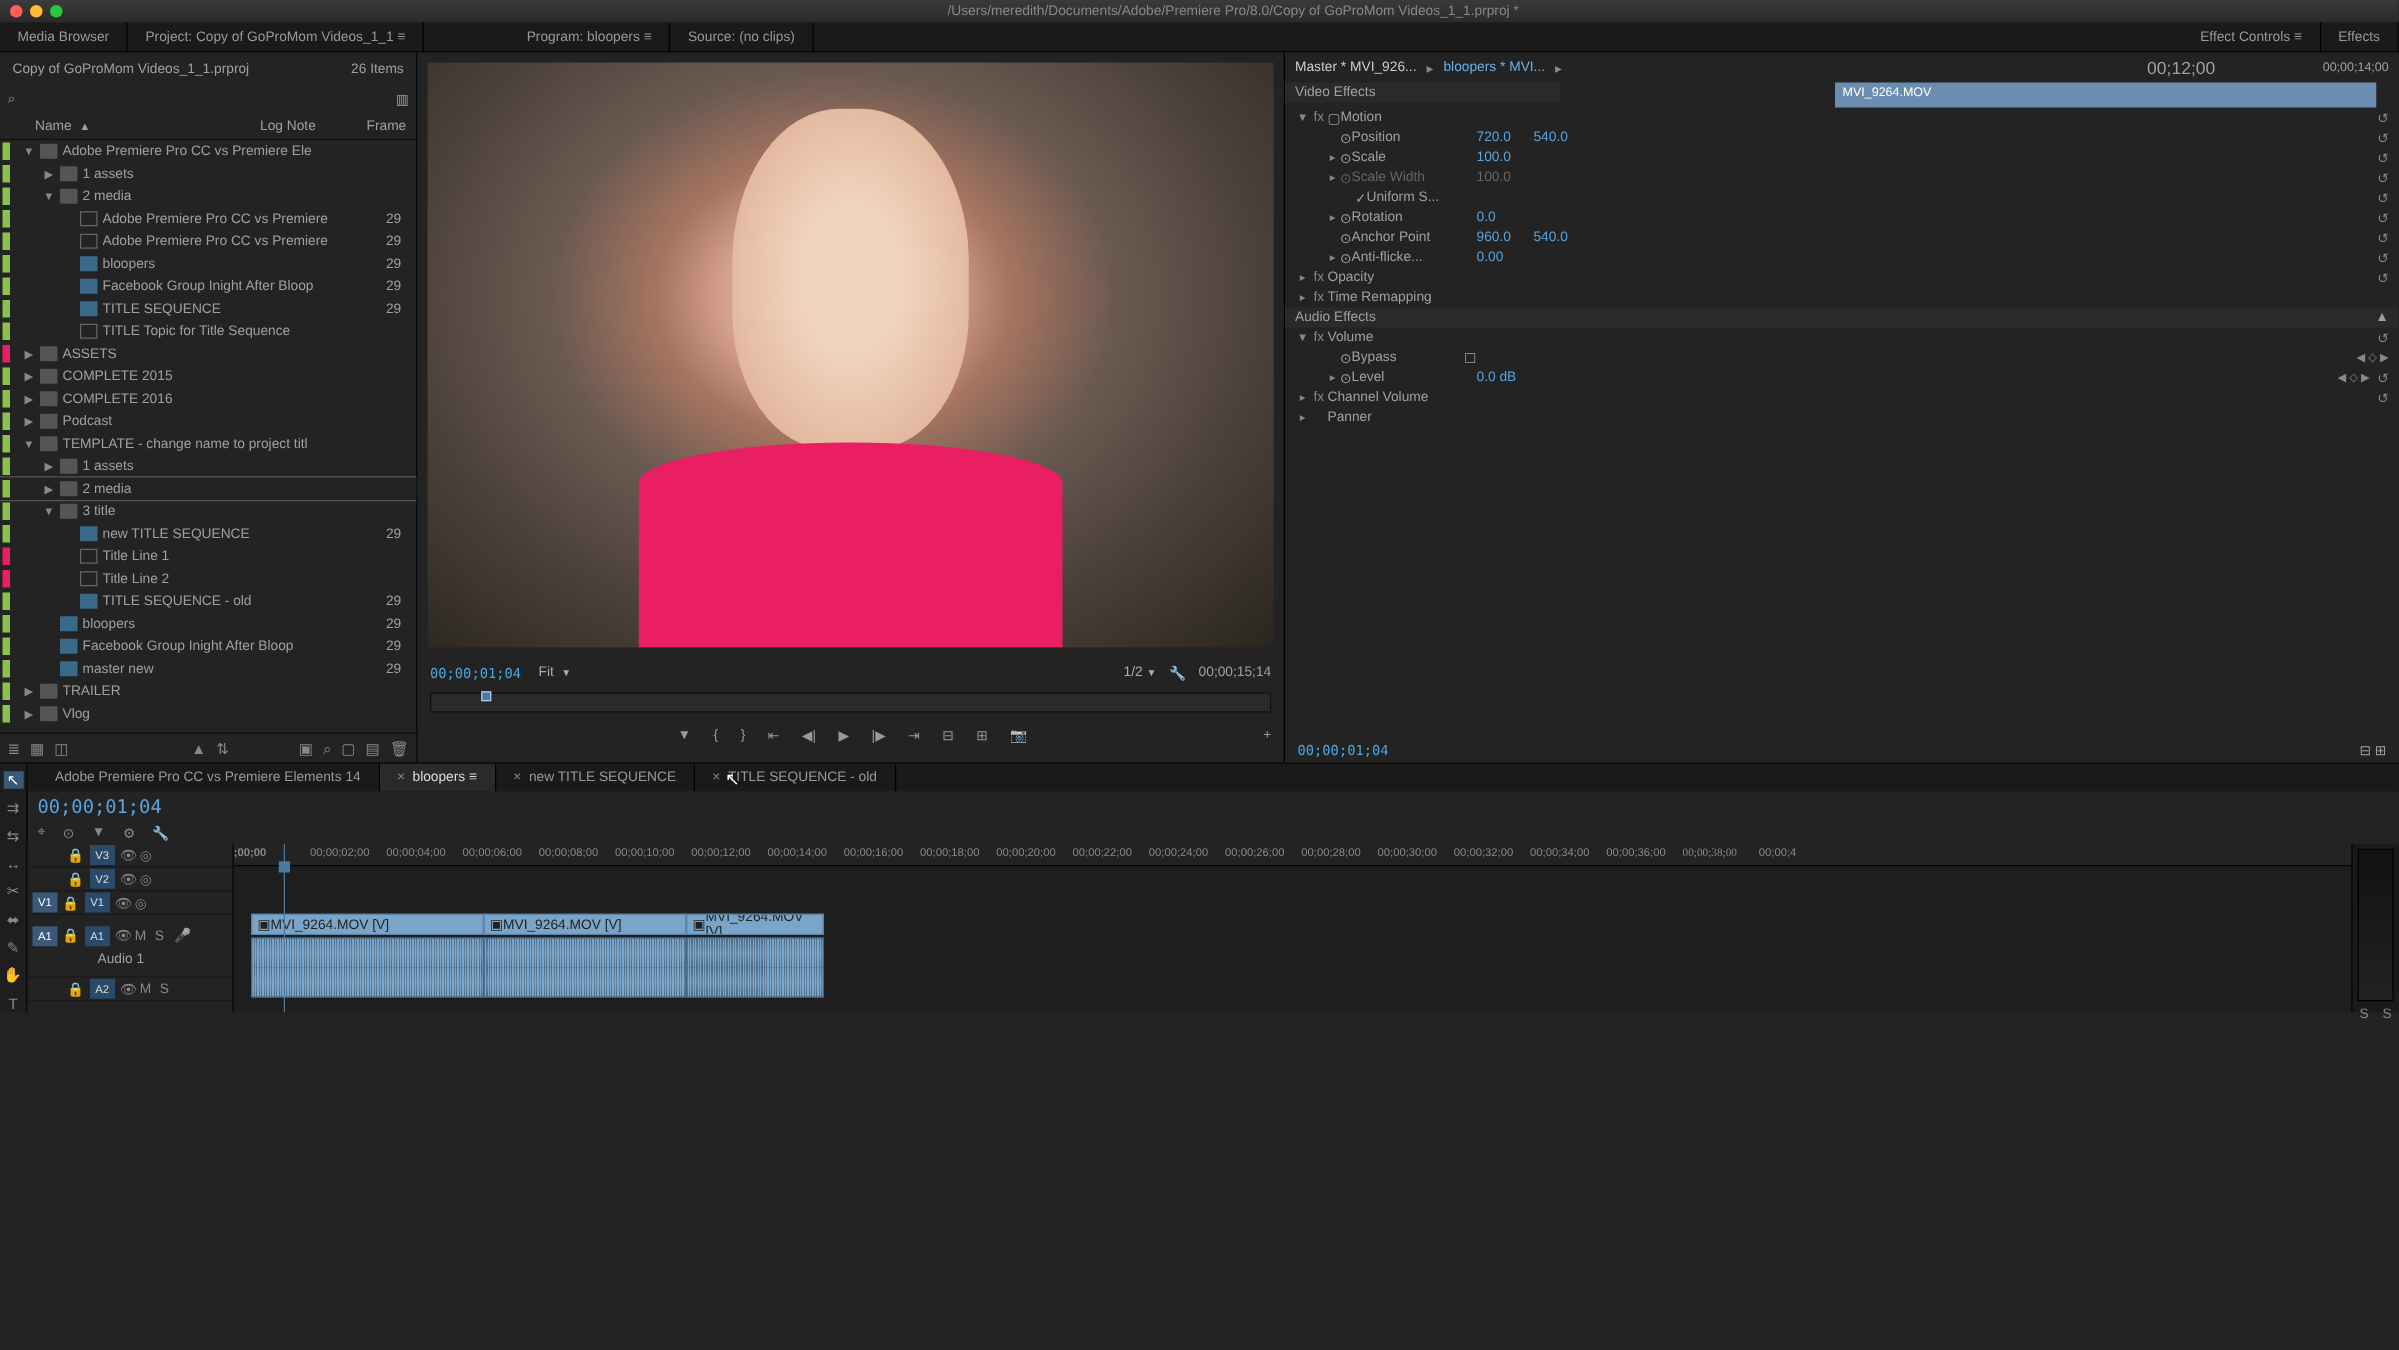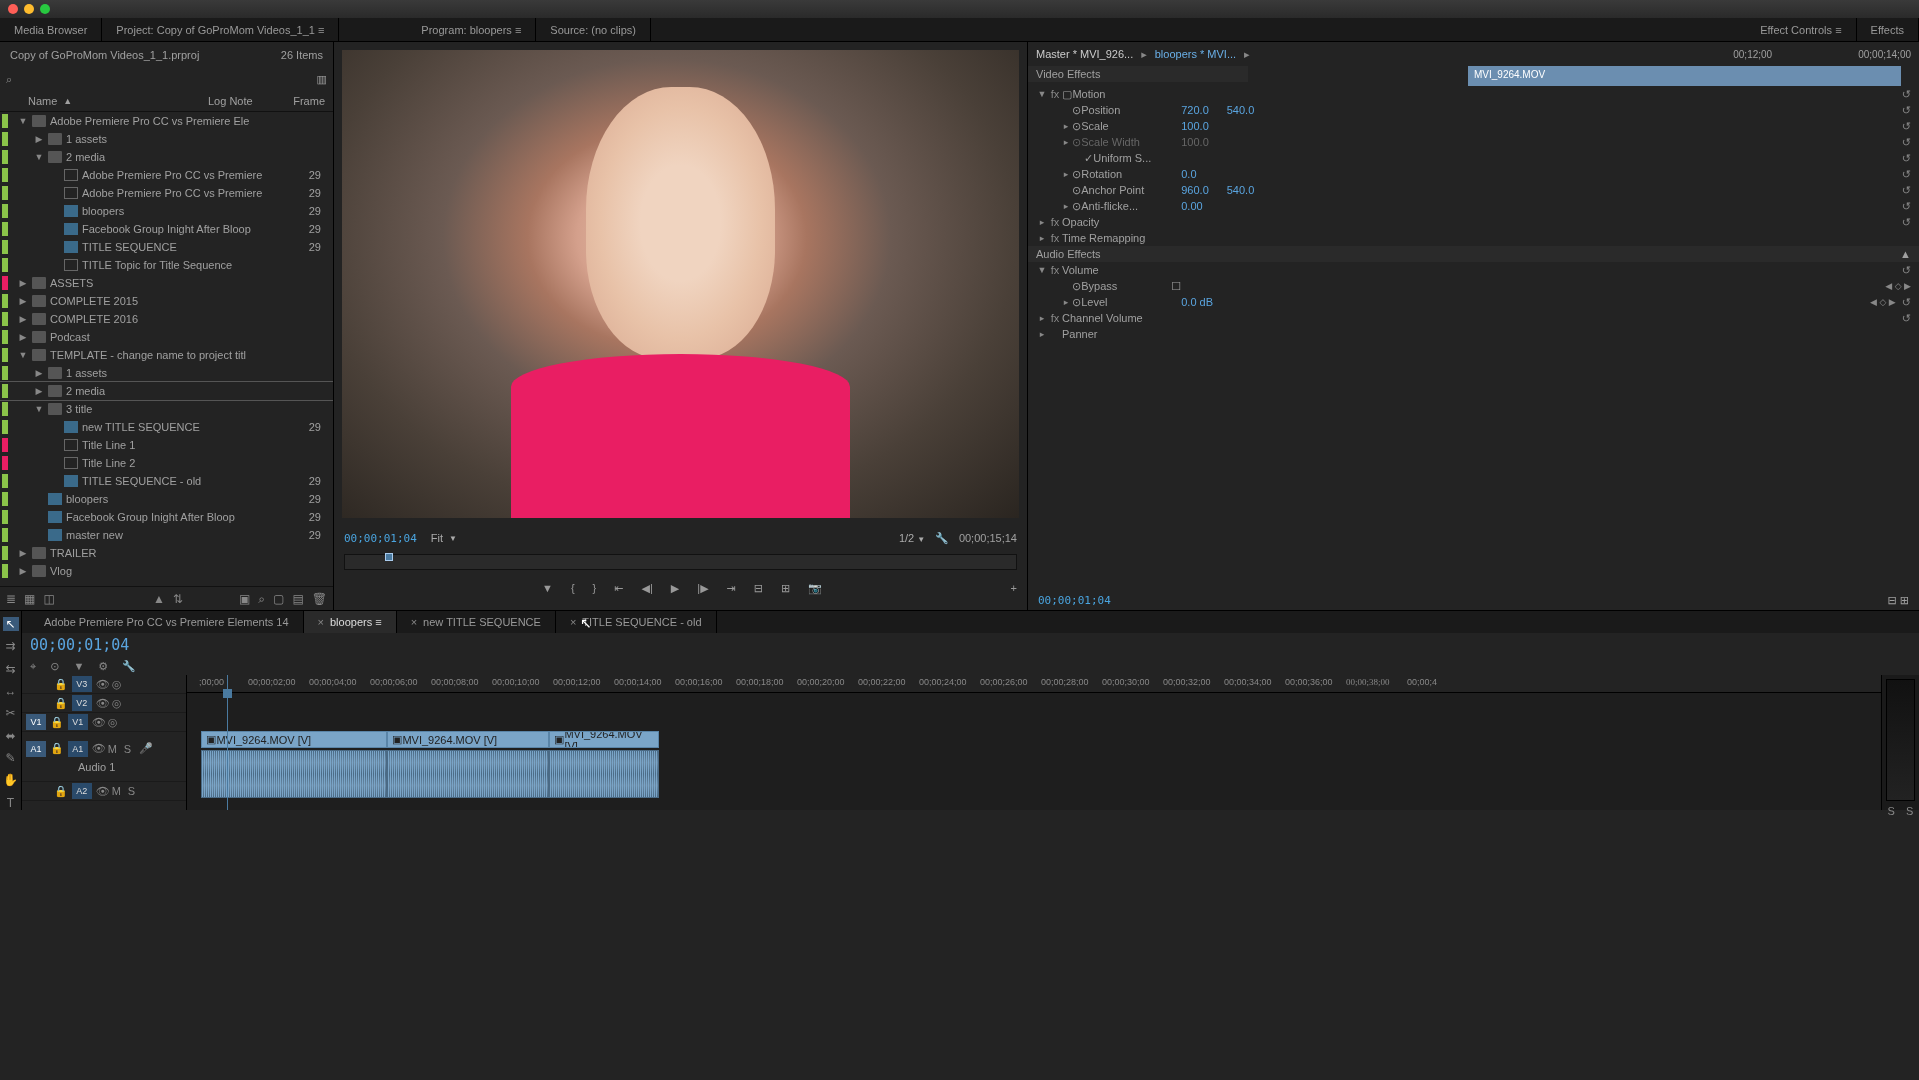--- a/index.html
+++ b/index.html
@@ -103,20 +103,21 @@
 </style>
 </head>
 <body>
 
 <div class="title-bar">
   <div class="traffic-lights">
     <div class="tl red"></div>
     <div class="tl yellow"></div>
     <div class="tl green"></div>
   </div>
+  <div class="title-text">/Users/meredith/Documents/Adobe/Premiere Pro/8.0/Copy of GoProMom Videos_1_1.prproj *</div>
 </div>
 
 <div class="top-tabs">
   <div class="panel-tab">Media Browser</div>
   <div class="panel-tab"><span>Project: Copy of GoProMom Videos_1_1</span> ≡</div>
   <div style="width:68px"></div>
   <div class="panel-tab"><span>Program: bloopers</span> ≡</div>
   <div class="panel-tab">Source: (no clips)</div>
   <div style="flex:1"></div>
   <div class="panel-tab"><span>Effect Controls</span> ≡</div>
@@ -395,21 +396,21 @@
   </div>
 </div>
 
 <div class="ec-panel" style="position:relative">
   <div class="ec-header">
     <span class="ec-clip">Master * MVI_926...</span>
     <span class="ec-arrow">▸</span>
     <span class="ec-clip" style="color:#6ab0e8">bloopers * MVI...</span>
     <span class="ec-arrow">▸</span>
     <span style="flex:1"></span>
-    <span style="font-size:10px">00;12;00</span>
+    <span style="font-size:14px">00;12;00</span>
     <span style="width:70px"></span>
     <span style="font-size:10px">00;00;14;00</span>
   </div>
   <div style="display:flex">
     <div style="width:220px;padding-left:8px" class="ec-row section">
           <span>Video Effects</span>
         </div>
     <div class="ec-source-bar" style="flex:1">MVI_9264.MOV</div>
   </div>
   <div class="ec-row">
@@ -602,21 +603,21 @@
               <span style="width:24px"></span>
               <span>🔒</span>
               <span class="lbl">A2</span>
               <span class="tog">👁</span>
               <span class="tog">M</span>
               <span class="tog">S</span>
             </div>
       </div>
       <div class="track-content">
         <div class="ruler" id="tl-ruler">
-              <div class="tick" style="left: 12px;">;00;00</div>
+              <div class="tick" style="left: 0px; font-weight: bold;">;00;00</div>
               <div class="tick" style="left: 61px;">00;00;02;00</div>
               <div class="tick" style="left: 122px;">00;00;04;00</div>
               <div class="tick" style="left: 183px;">00;00;06;00</div>
               <div class="tick" style="left: 244px;">00;00;08;00</div>
               <div class="tick" style="left: 305px;">00;00;10;00</div>
               <div class="tick" style="left: 366px;">00;00;12;00</div>
               <div class="tick" style="left: 427px;">00;00;14;00</div>
               <div class="tick" style="left: 488px;">00;00;16;00</div>
               <div class="tick" style="left: 549px;">00;00;18;00</div>
               <div class="tick" style="left: 610px;">00;00;20;00</div>

